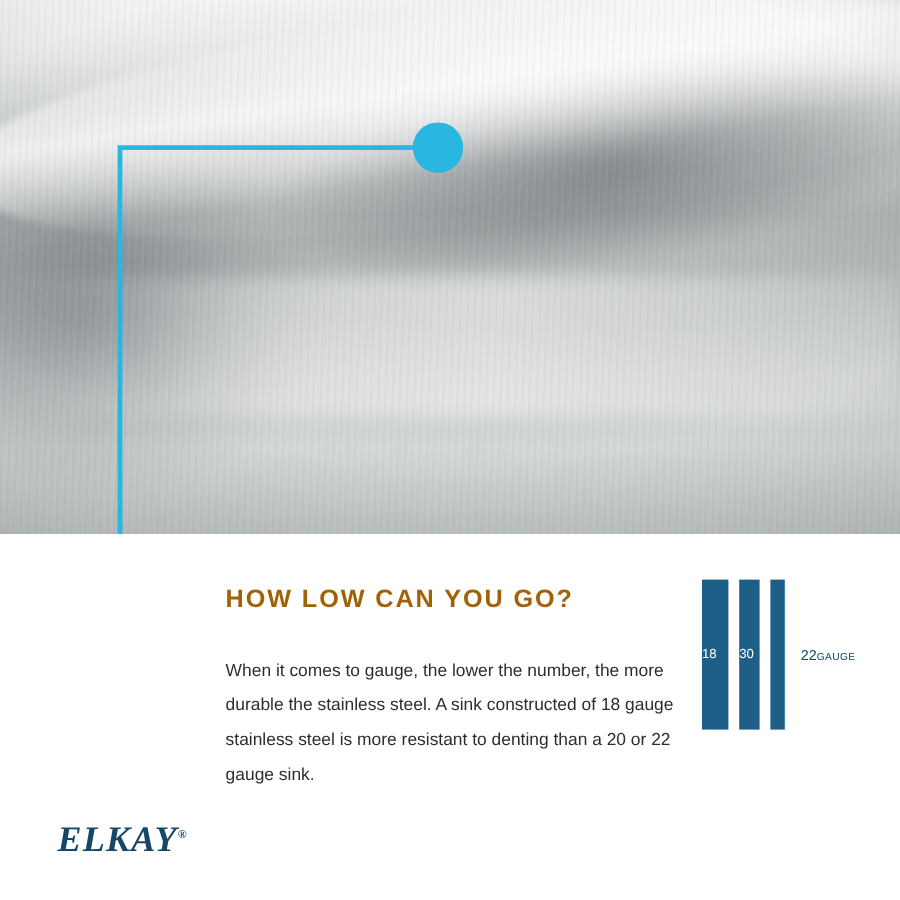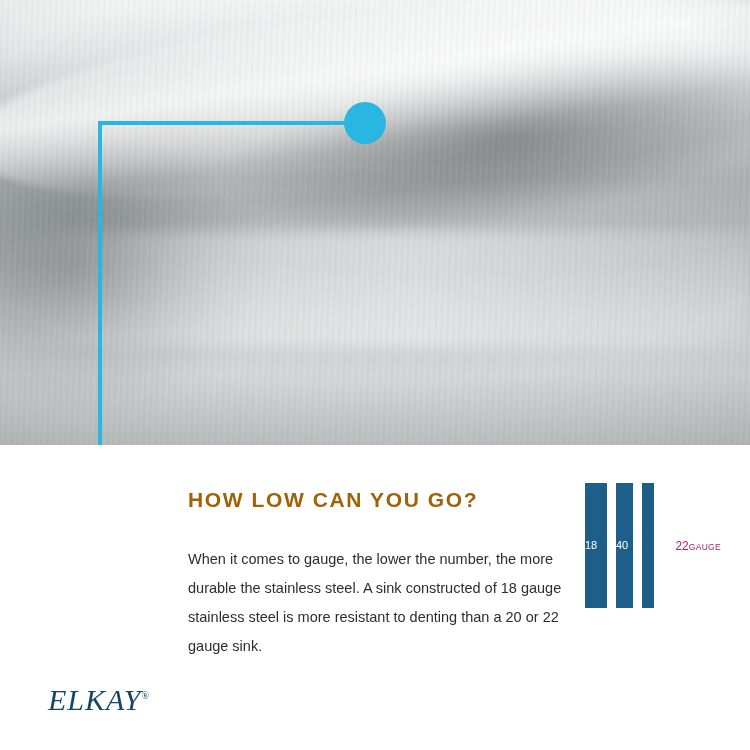--- a/index.html
+++ b/index.html
@@ -168,38 +168,38 @@
     top: 56px;
     font-size: 11px;
     color: #ffffff;
     text-align: left;
   }
   .bar-label.l18 { left: 0px;  width: 22px; }
   .bar-label.l20 { left: 31px; width: 17px; }
   .bar-label.l22 {
     left: 74px;
     width: 62px;
-    color: #be185d;
+    color: #0c4a6e;
     font-size: 12px;
-    text-align: right;
+    text-align: center;
   }
   .bar-label.l22 .gauge-word {
     font-size: 8.5px;
     letter-spacing: 0.3px;
   }
 
   
   .logo {
     position: absolute;
     left: 48px;
     top: 683px;
     color: #16476a;
     font-family: "Liberation Serif", serif;
     font-style: italic;
-    font-weight: normal;
+    font-weight: bold;
     font-size: 30px;
     letter-spacing: 1px;
   }
   .logo .reg {
     font-size: 10px;
     font-style: normal;
     vertical-align: super;
     letter-spacing: 0;
   }
 </style>
@@ -240,20 +240,20 @@
 
     <div class="headline">HOW LOW CAN YOU GO?</div>
 
     <div class="body-copy">When it comes to gauge, the lower the number, the more durable the stainless steel. A sink constructed of 18 gauge stainless steel is more resistant to denting than a 20 or 22 gauge sink.</div>
 
     <div class="bars">
       <div class="bar b18"></div>
       <div class="bar b20"></div>
       <div class="bar b22"></div>
       <div class="bar-label l18">18</div>
-      <div class="bar-label l20">40</div>
+      <div class="bar-label l20">30</div>
       <div class="bar-label l22"><span>22</span><span class="gauge-word">GAUGE</span></div>
     </div>
   </div>
 
   <div class="logo"><span>ELKAY</span><span class="reg">®</span></div>
 
 </div>
 
 </body></html>

